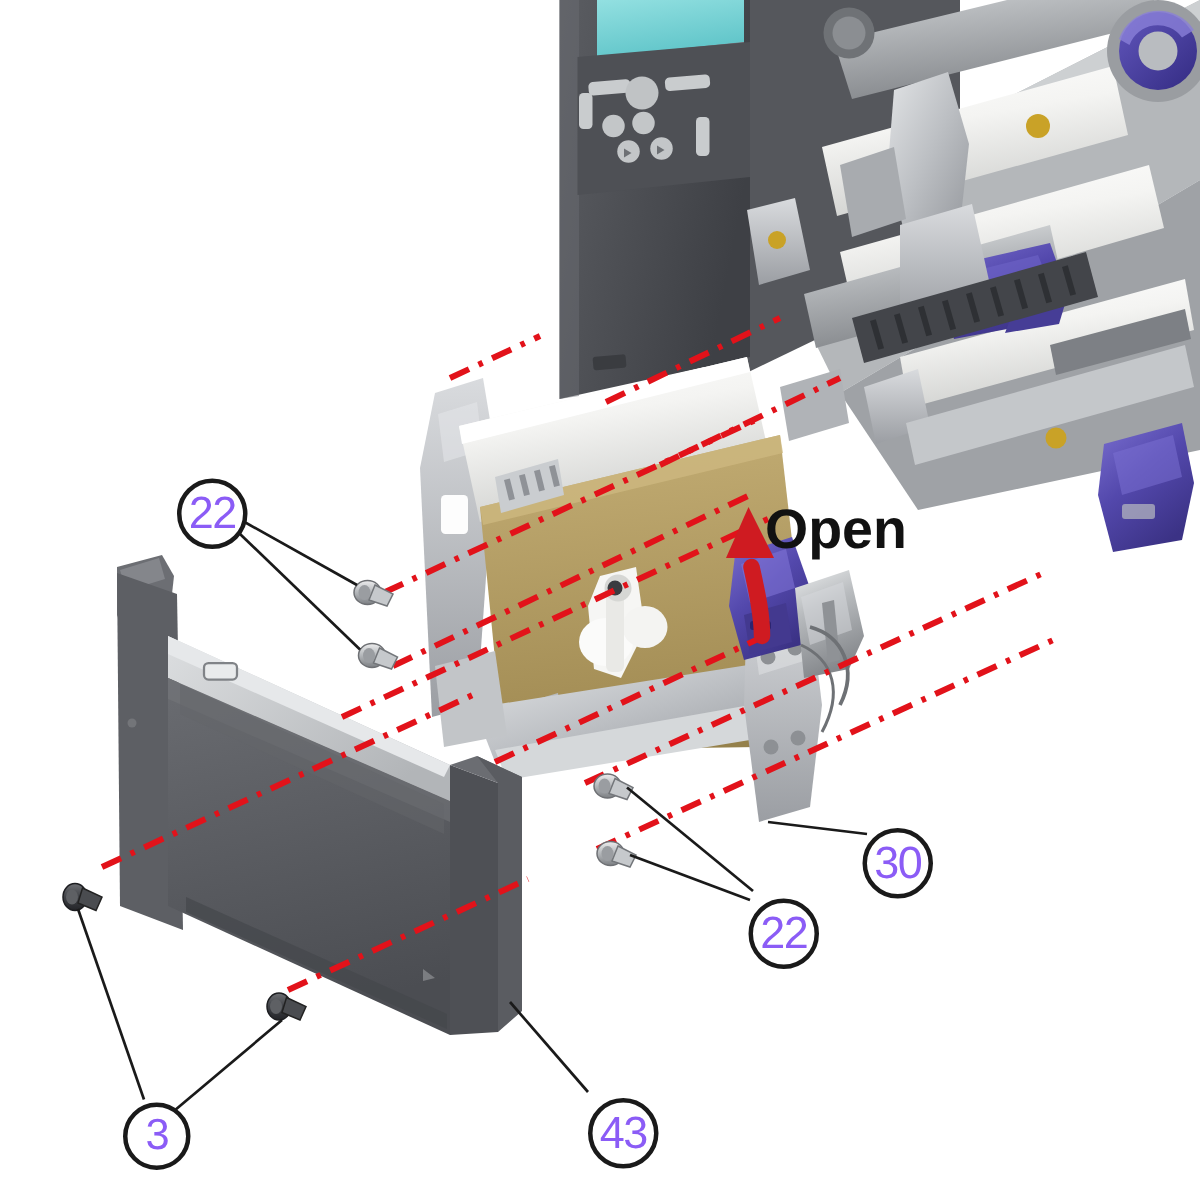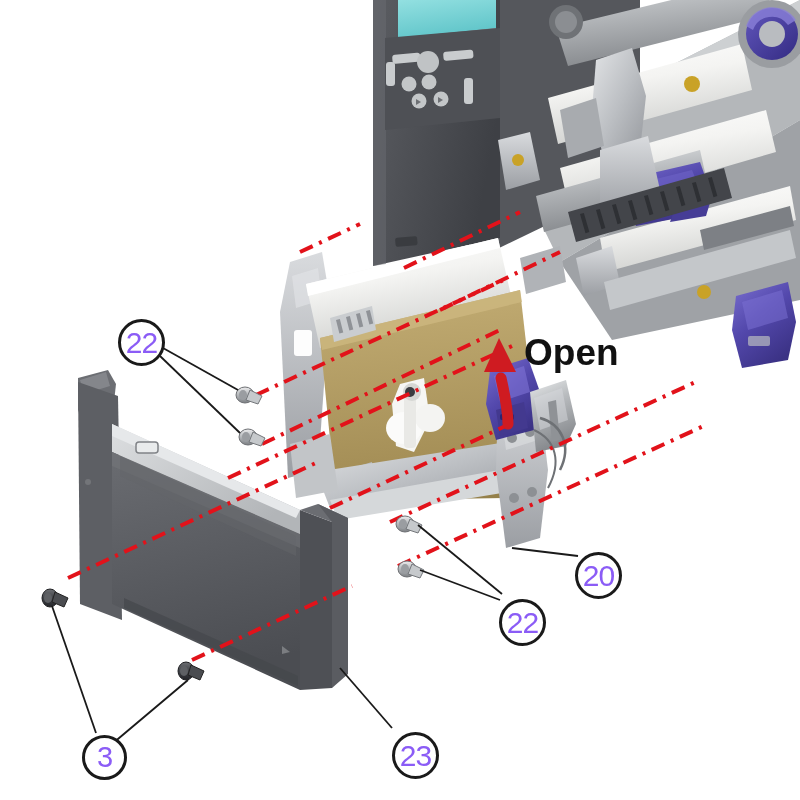--- a/index.html
+++ b/index.html
@@ -338,25 +338,25 @@
       <line x1="188" y1="680" x2="112" y2="744"></line>
       <line x1="340" y1="668" x2="392" y2="728"></line>
     </g>
 
     <g>
       <path d="M508,424 C508,408 504,392 501,378" stroke="#cf1b21" stroke-width="11" fill="none" stroke-linecap="round"></path>
       <path d="M499,338 L516,372 L484,372 Z" fill="#cf1b21"></path>
     </g>
   </svg>
 
-  <div class="open-label" style="left:524px;top:334px;">Open</div>
+  <div class="open-label" style="left:510px;top:334px;">Open</div>
 
   <div class="callout c46" style="left:118px;top:319px;">22</div>
 
-  <div class="callout c46" style="left:575px;top:552px;">20</div>
+  <div class="callout c46" style="left:575px;top:552px;">30</div>
 
   <div class="callout c46" style="left:499px;top:599px;">22</div>
 
   <div class="callout c44" style="left:82px;top:735px;">3</div>
 
-  <div class="callout c46" style="left:392px;top:732px;">23</div>
+  <div class="callout c46" style="left:392px;top:732px;">43</div>
 
 </div>
 
 </body></html>

